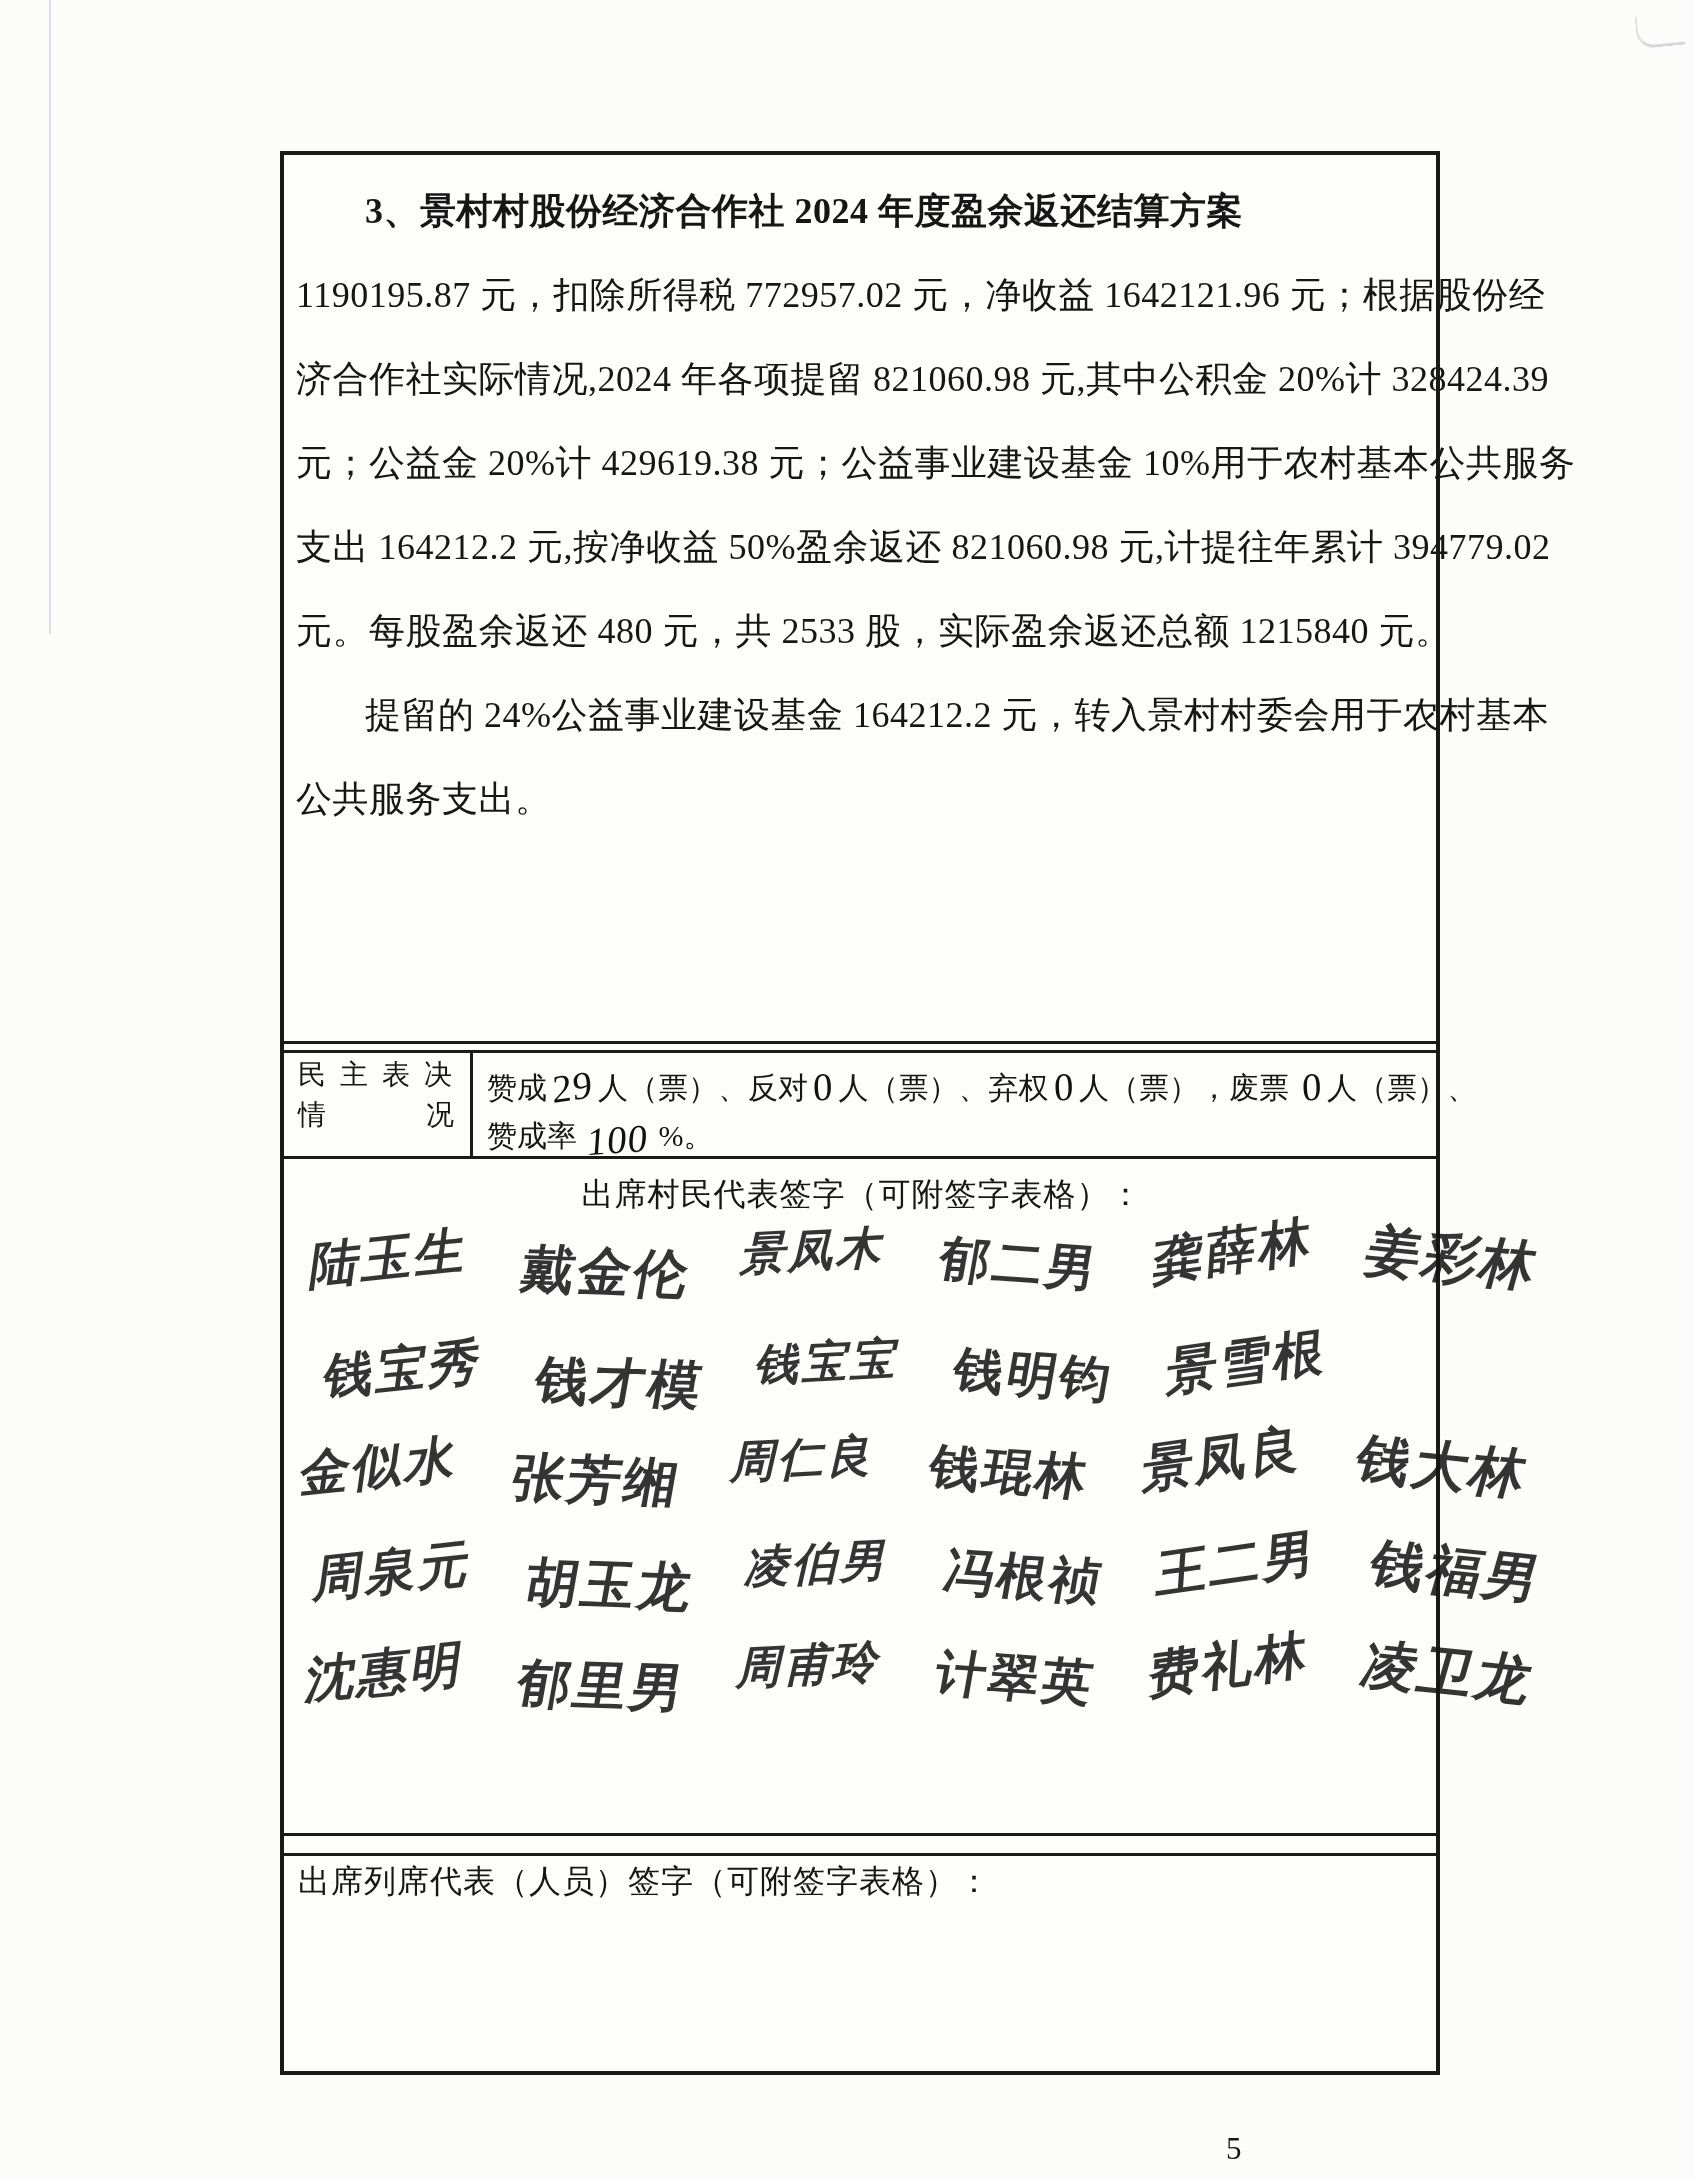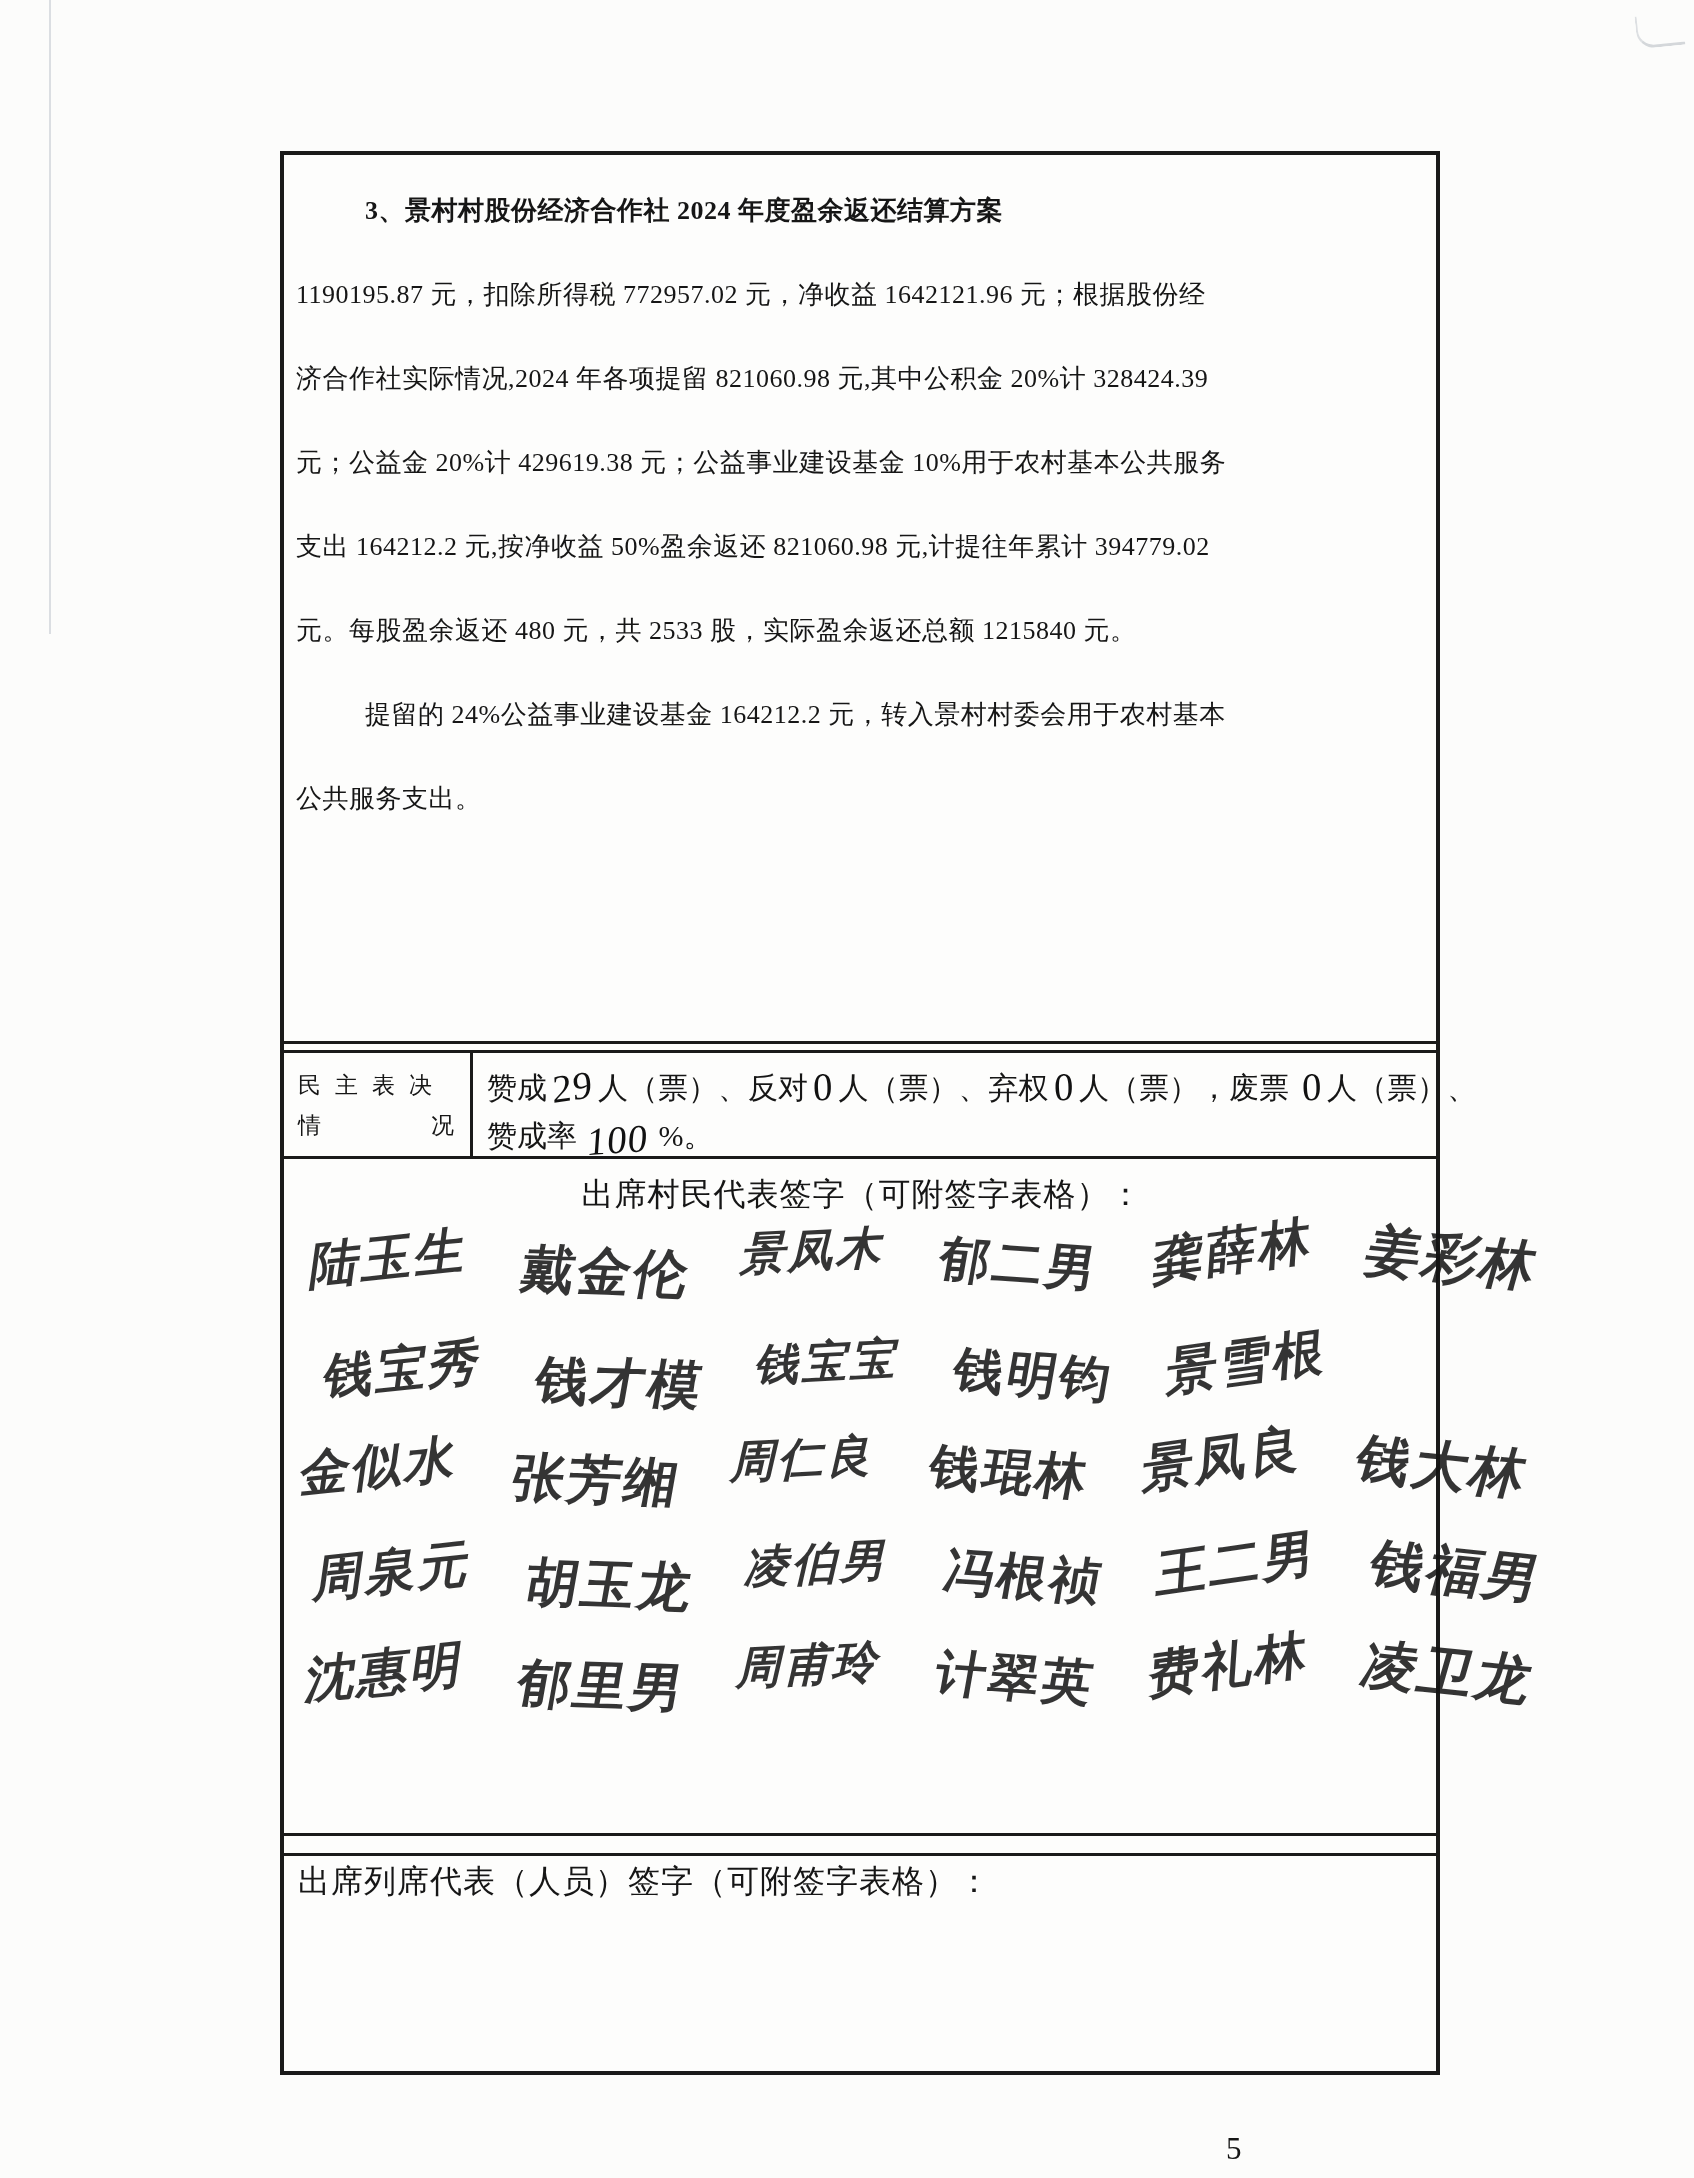--- a/index.html
+++ b/index.html
@@ -18,28 +18,28 @@
 
   
   .docbox { position:absolute; left:280px; top:151px; width:1152px; height:1916px;
     border:4px solid #1a1a1a; background:#fdfdfc; }
   .hline { position:absolute; left:0; width:100%; height:3px; background:#1a1a1a; }
   .vline { position:absolute; width:3px; background:#1a1a1a; }
 
   
   .text-area { position:absolute; left:0; top:0; width:100%; height:886px;
     padding:14px 10px 0 12px; box-sizing:border-box; }
-  .tline { height:84px; line-height:84px; font-size:26px; letter-spacing:0.5px;
+  .tline { height:84px; line-height:84px; font-size:36px; letter-spacing:0.5px;
     white-space:nowrap; }
   .tline.bold { font-weight:700; }
   .tline.indent { text-indent:69px; }
 
   
   .vote-left { position:absolute; left:0; top:898px; width:206px; height:103px;
-    padding:13px 14px 0 14px; box-sizing:border-box; font-size:23px; }
+    padding:2px 14px 0 14px; box-sizing:border-box; font-size:28px; }
   .vote-label-l1 { letter-spacing:14px; margin-right:-14px; white-space:nowrap;
     line-height:40px; }
   .vote-label-l2 { display:flex; justify-content:space-between; width:156px;
     line-height:40px; }
   .vote-right { position:absolute; left:189px; top:898px; right:0; height:103px;
     padding:9px 6px 0 14px; box-sizing:border-box; font-size:30px; }
   .vote-line { line-height:45px; white-space:nowrap; }
   .hw { display:inline-block; font-size:39px; font-weight:500; letter-spacing:1px;
     transform:rotate(-8deg) skewX(-6deg); margin:0 5px; position:relative; top:2px;
     color:#111; }

